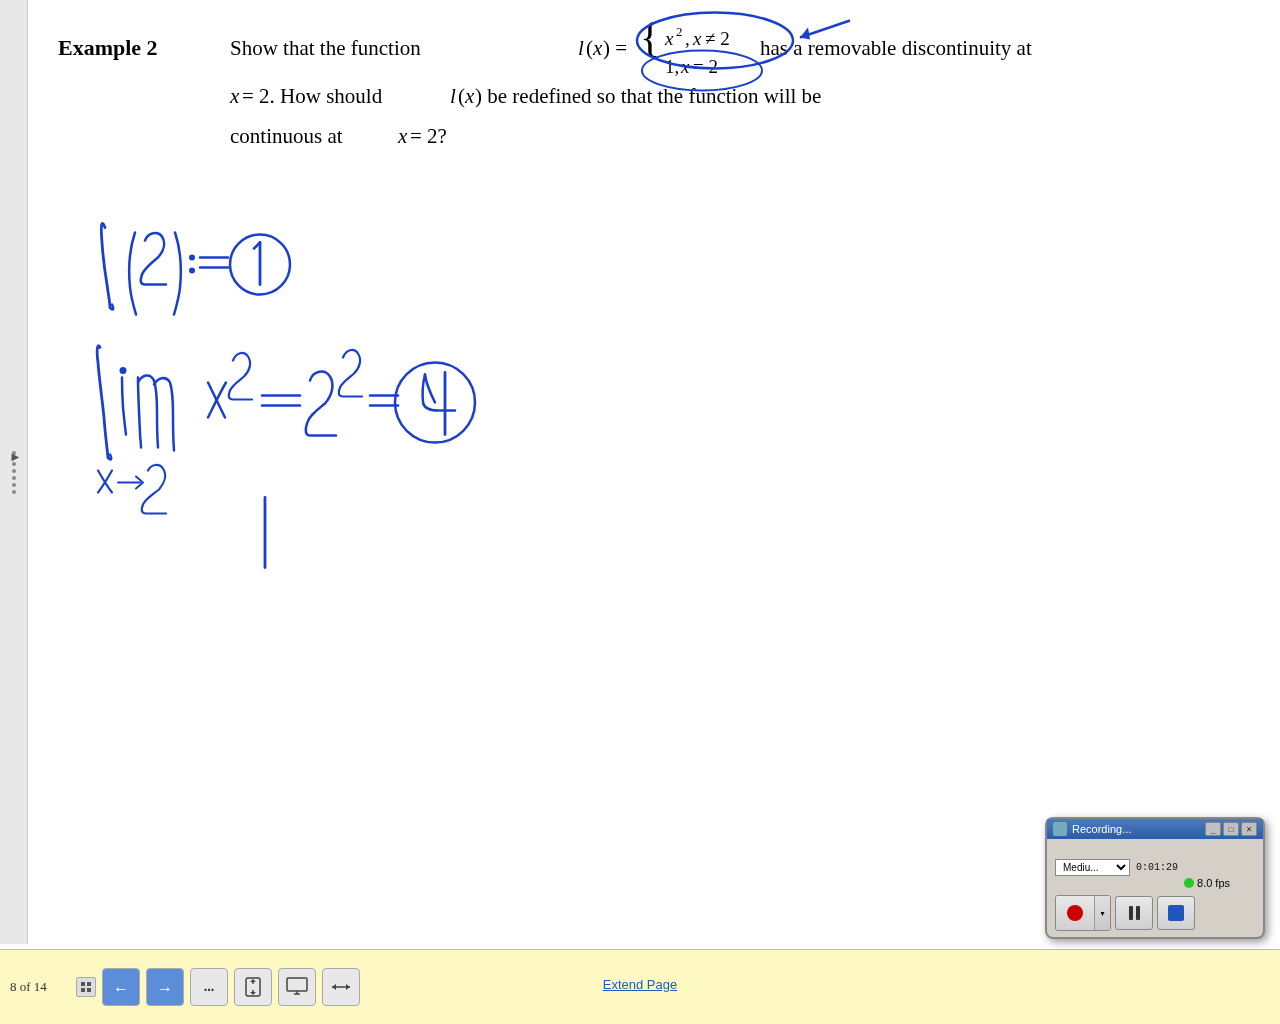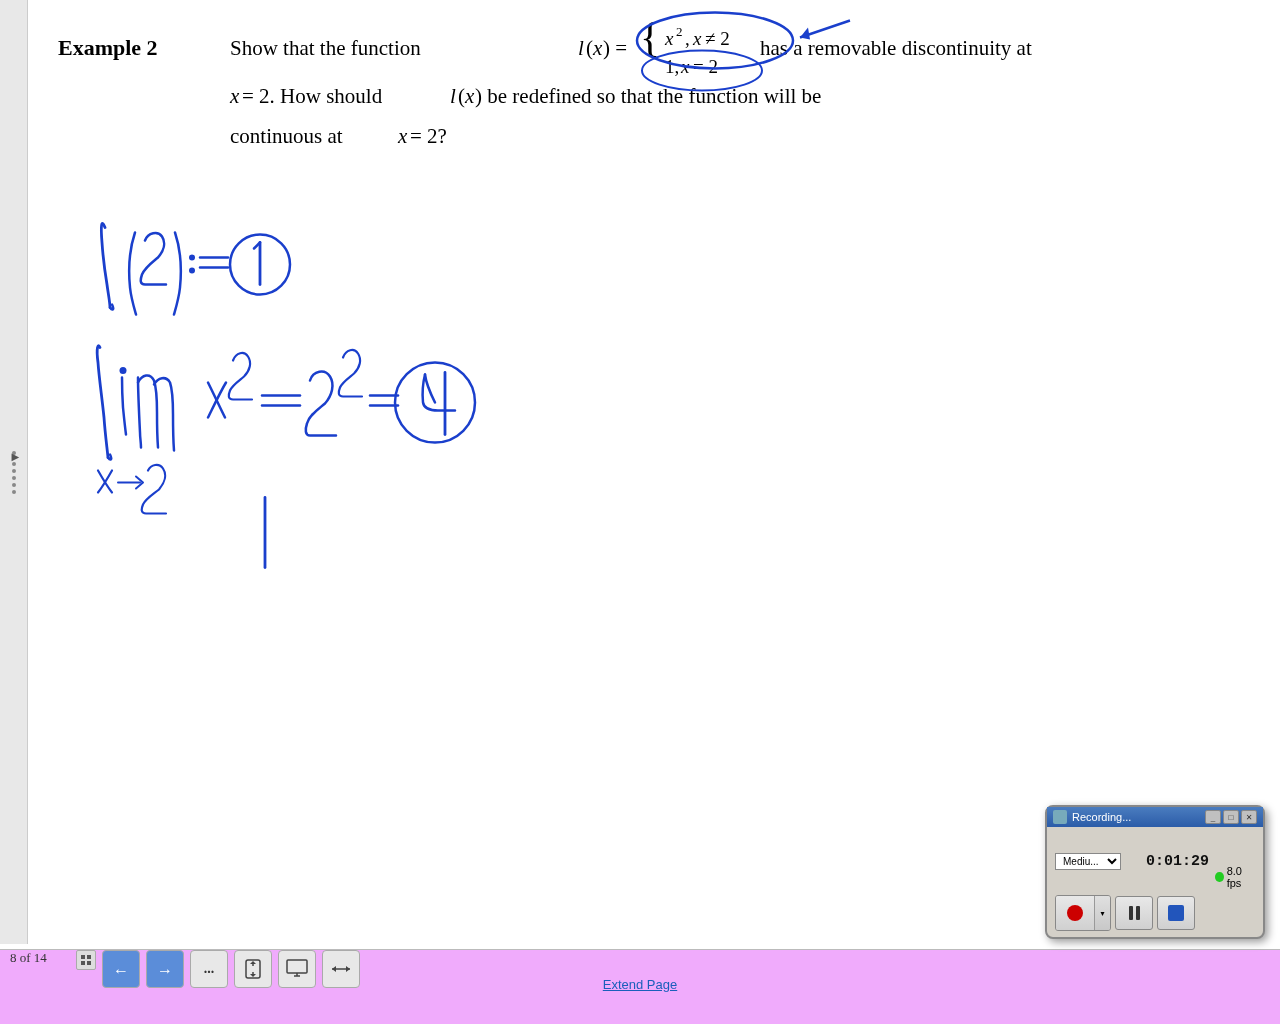--- a/index.html
+++ b/index.html
@@ -44,24 +44,24 @@
       margin-bottom: 4px;
     }
 
     
     .bottom-toolbar {
       position: absolute;
       bottom: 0;
       left: 0;
       right: 0;
       height: 75px;
-      background: #f0abfc;
+      background: #fef9c3;
       border-top: 1px solid #bbb;
       display: flex;
-      align-items: flex-start;
+      align-items: center;
       padding: 0 10px;
       gap: 6px;
     }
     .page-indicator {
       font-size: 13px;
       color: #333;
       min-width: 60px;
     }
     .toolbar-btn-small {
       width: 20px;
@@ -165,25 +165,24 @@
     .mode-select {
       font-size: 10px;
       font-family: Arial, sans-serif;
       background: #fff;
       border: 1px solid #888;
       padding: 1px 3px;
       width: 75px;
       cursor: pointer;
     }
     .timer-display {
-      font-size: 15px;
+      font-size: 10px;
       font-family: 'Courier New', monospace;
       color: #111;
-      font-weight: bold;
-      margin-left: 19px;
+      font-weight: normal;
     }
     .fps-indicator {
       display: flex;
       align-items: center;
       gap: 3px;
       font-size: 11px;
       font-family: Arial, sans-serif;
       margin-top: 32px;
     }
     .green-dot {

